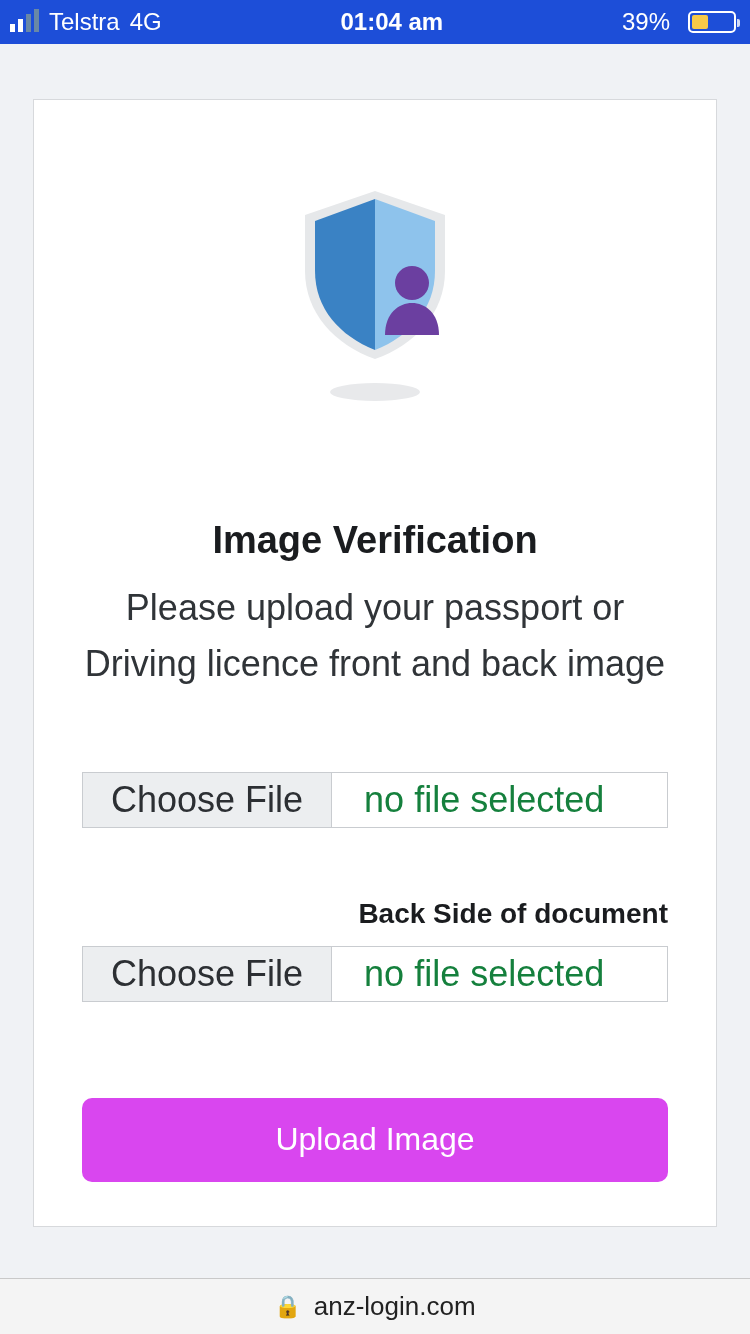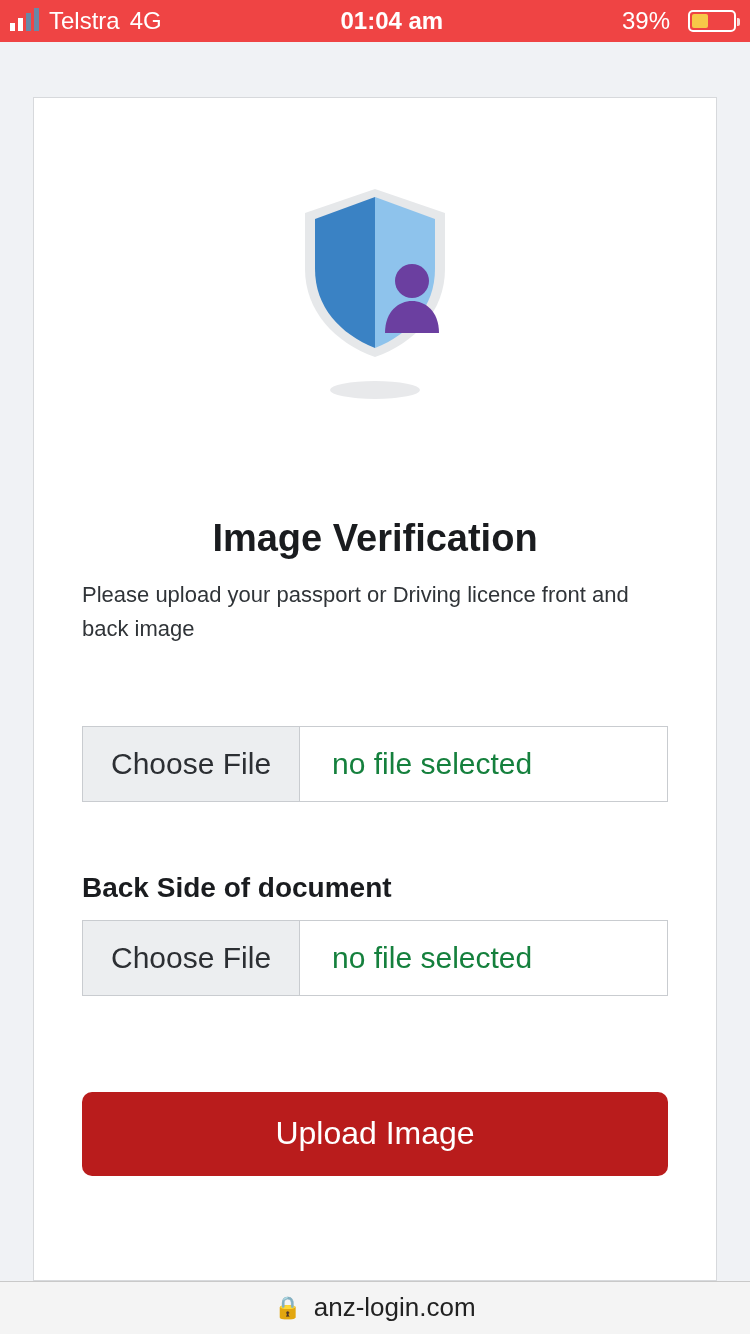--- a/index.html
+++ b/index.html
@@ -1,21 +1,21 @@
 <!DOCTYPE html>
 <html><head>
 <meta charset="utf-8">
 <style>
   * { box-sizing: border-box; margin: 0; padding: 0; }
   html, body { width: 750px; height: 1334px; font-family: -apple-system, "Helvetica Neue", Arial, sans-serif; }
   body { background: #f0f2f5; display: flex; flex-direction: column; overflow: hidden; }
 
   
   .status-bar {
-    background: #ef4444;
+    background: #1d4ed8;
     color: #fff;
     height: 44px;
     display: flex;
     align-items: center;
     padding: 0 14px 0 10px;
     font-size: 24px;
   }
   .status-left { display: flex; align-items: center; gap: 10px; }
   .status-center { flex: 1; text-align: center;  font-weight: 600; }
   .status-right { display: flex; align-items: center; gap: 18px; }
@@ -35,55 +35,55 @@
   }
   .battery-fill { height: 100%; width: 39%; background: #f7c948; border-radius: 2px;}
 
   
   .page { flex:1; padding: 55px 33px 0 33px; }
 
   .card {
     background:#fff;
     border:1px solid #d7d9dc;
     width:100%;
-    padding: 85px 48px 104px 48px;
+    padding: 85px 48px 44px 48px;
   }
 
   .hero { display:flex; flex-direction:column; align-items:center; }
   .hero svg { width: 160px; height: 180px; }
   .hero .shadow { width: 90px; height: 18px; background:#e8e9eb; border-radius: 50%; margin-top: 18px;}
 
   h1.title {
     text-align:center; color:#1a1c1f; font-size: 38px; font-weight:700;
     margin-top: 118px;
   }
   p.subtitle {
-    text-align:left; color:#303438; font-size: 22px; line-height: 1.55;
+    text-align:center; color:#303438; font-size: 36px; line-height: 1.55;
     margin-top: 18px; font-weight: 400;
   }
 
   .field { margin-top: 80px; }
-  .field + .field { margin-top: 70px; }
+  .field + .field { margin-top: 70px; text-align: right; }
   .field-label { font-size: 28px; font-weight: 700; color:#1a1c1f; margin-bottom: 16px; display:block; }
 
   .file-box {
-    border:1px solid #c9ccd0; height: 76px; display:flex; align-items:stretch;
-    font-size: 30px; color:#2c2f33;
+    border:1px solid #c9ccd0; height: 56px; display:flex; align-items:stretch;
+    font-size: 36px; color:#2c2f33;
   }
   .file-btn {
     background:#eceef0; border-right:1px solid #c9ccd0;
     display:flex; align-items:center; justify-content:center;
     padding: 0 28px; cursor:pointer;
   }
   .file-status { display:flex; align-items:center; padding-left: 32px; color:#15803d;}
 
   .submit {
     margin-top: 96px;
     width:100%; height: 84px;
-    background:#b91c1c; color:#fff;
+    background:#d946ef; color:#fff;
     border:none; border-radius:10px;
     font-size: 32px; font-weight:500;
     cursor:pointer;
   }
 
   
   .url-bar {
     height: 56px; background:#f4f4f4; border-top:1px solid #c9c9c9;
     display:flex; align-items:center; justify-content:center; gap:12px;
     font-size: 26px; color:#222;

